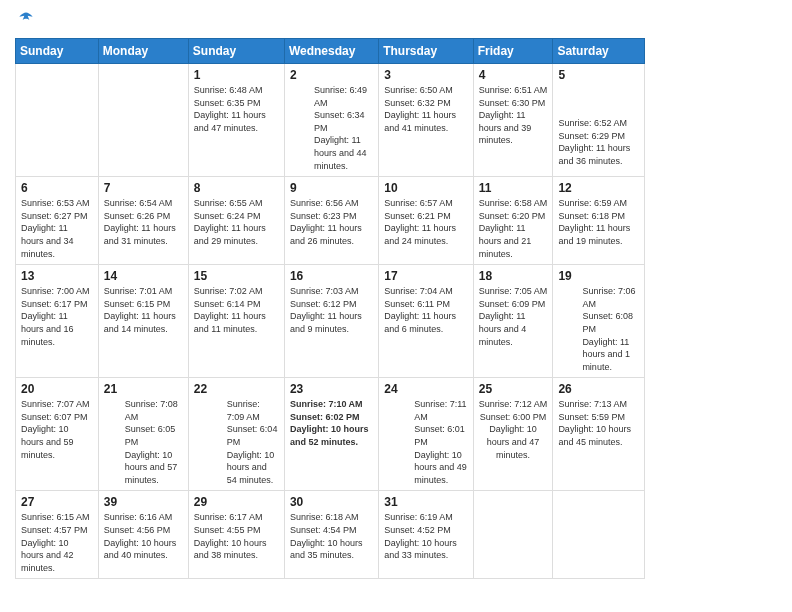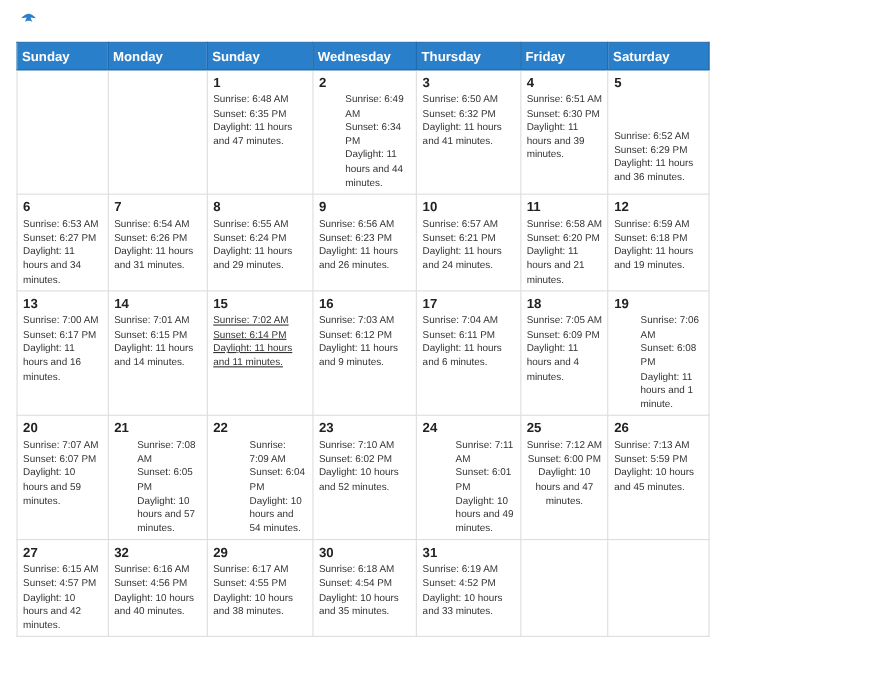--- a/index.html
+++ b/index.html
@@ -221,21 +221,21 @@
 Daylight: 11 hours and 16 minutes.</div>
           </td>
           <td>
             <span class="day-number">14</span>
             <div class="day-info" style="white-space: pre-line;">Sunrise: 7:01 AM
 Sunset: 6:15 PM
 Daylight: 11 hours and 14 minutes.</div>
           </td>
           <td>
             <span class="day-number">15</span>
-            <div class="day-info" style="white-space: pre-line; text-decoration: underline;">Sunrise: 7:02 AM
+            <div class="day-info" style="white-space: pre-line;">Sunrise: 7:02 AM
 Sunset: 6:14 PM
 Daylight: 11 hours and 11 minutes.</div>
           </td>
           <td>
             <span class="day-number">16</span>
             <div class="day-info" style="white-space: pre-line;">Sunrise: 7:03 AM
 Sunset: 6:12 PM
 Daylight: 11 hours and 9 minutes.</div>
           </td>
           <td>
@@ -271,21 +271,21 @@
 Daylight: 10 hours and 57 minutes.</div>
           </td>
           <td>
             <span class="day-number">22</span>
             <div class="day-info" style="white-space: pre-line; margin-left: 33px;">Sunrise: 7:09 AM
 Sunset: 6:04 PM
 Daylight: 10 hours and 54 minutes.</div>
           </td>
           <td>
             <span class="day-number">23</span>
-            <div class="day-info" style="white-space: pre-line;">Sunrise: 7:10 AM
+            <div class="day-info" style="white-space: pre-line; font-weight: bold;">Sunrise: 7:10 AM
 Sunset: 6:02 PM
 Daylight: 10 hours and 52 minutes.</div>
           </td>
           <td>
             <span class="day-number">24</span>
             <div class="day-info" style="white-space: pre-line; margin-left: 30px;">Sunrise: 7:11 AM
 Sunset: 6:01 PM
 Daylight: 10 hours and 49 minutes.</div>
           </td>
           <td>
@@ -302,21 +302,21 @@
           </td>
         </tr>
         <tr class="week-row">
           <td>
             <span class="day-number">27</span>
             <div class="day-info" style="white-space: pre-line;">Sunrise: 6:15 AM
 Sunset: 4:57 PM
 Daylight: 10 hours and 42 minutes.</div>
           </td>
           <td>
-            <span class="day-number">32</span>
+            <span class="day-number">39</span>
             <div class="day-info" style="white-space: pre-line;">Sunrise: 6:16 AM
 Sunset: 4:56 PM
 Daylight: 10 hours and 40 minutes.</div>
           </td>
           <td>
             <span class="day-number">29</span>
             <div class="day-info" style="white-space: pre-line;">Sunrise: 6:17 AM
 Sunset: 4:55 PM
 Daylight: 10 hours and 38 minutes.</div>
           </td>

